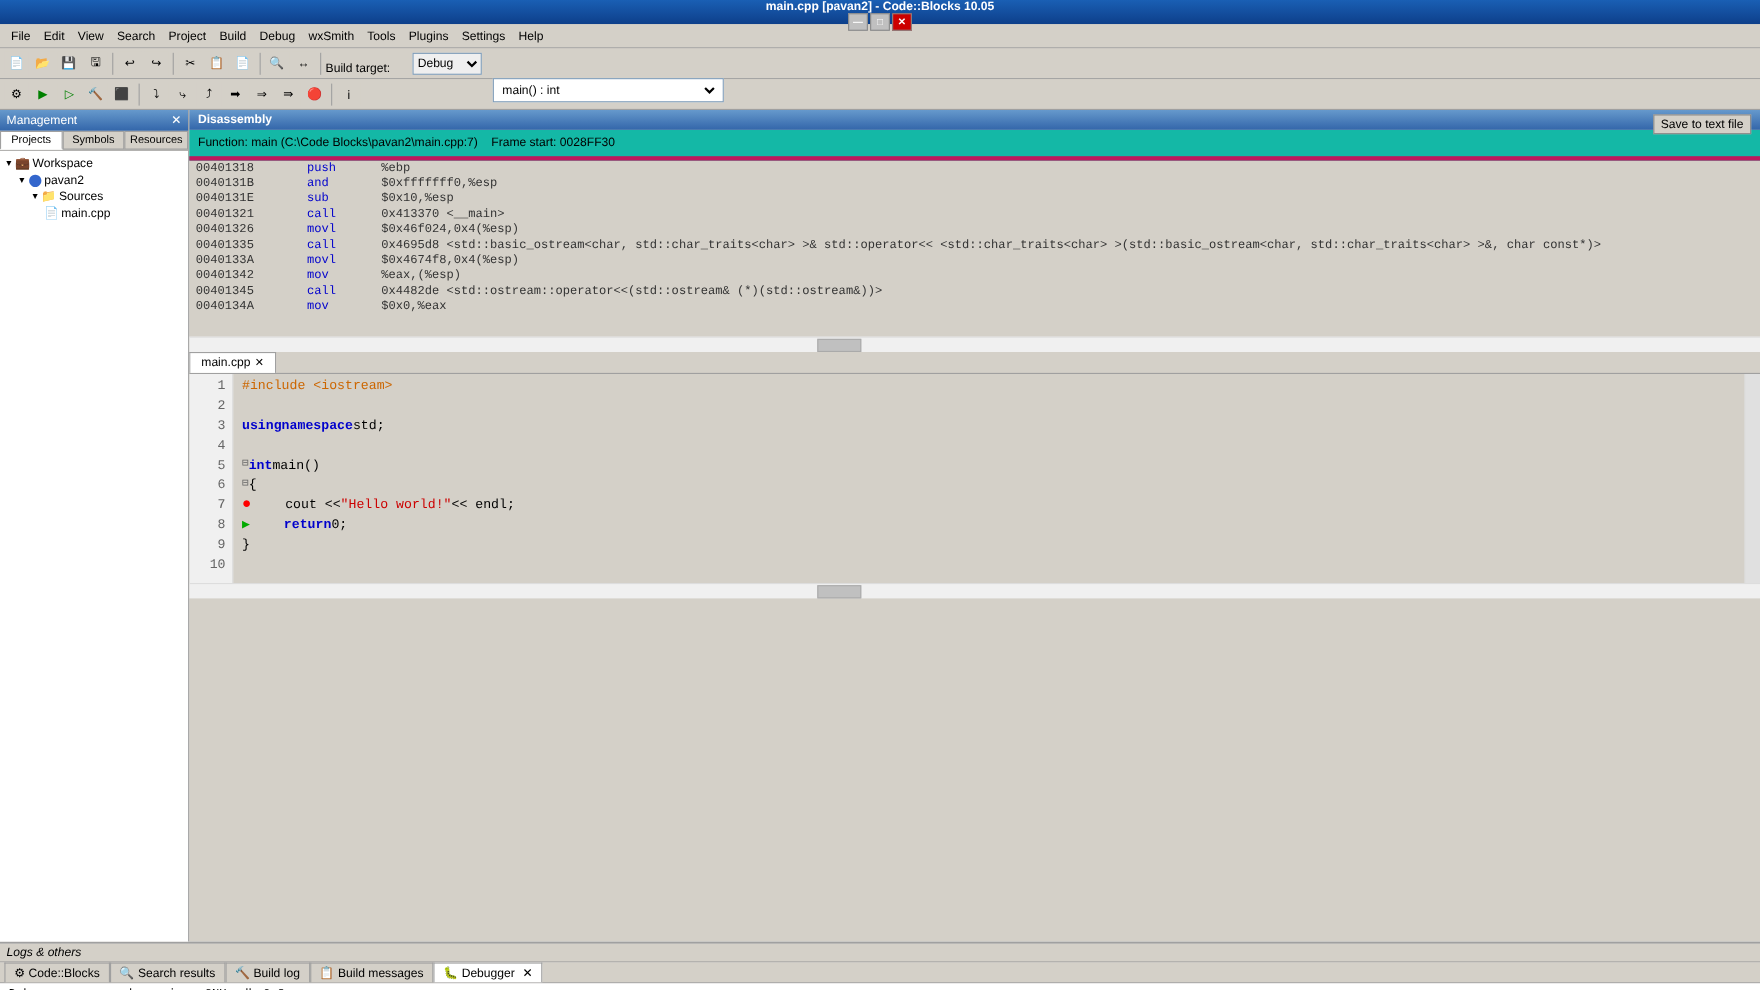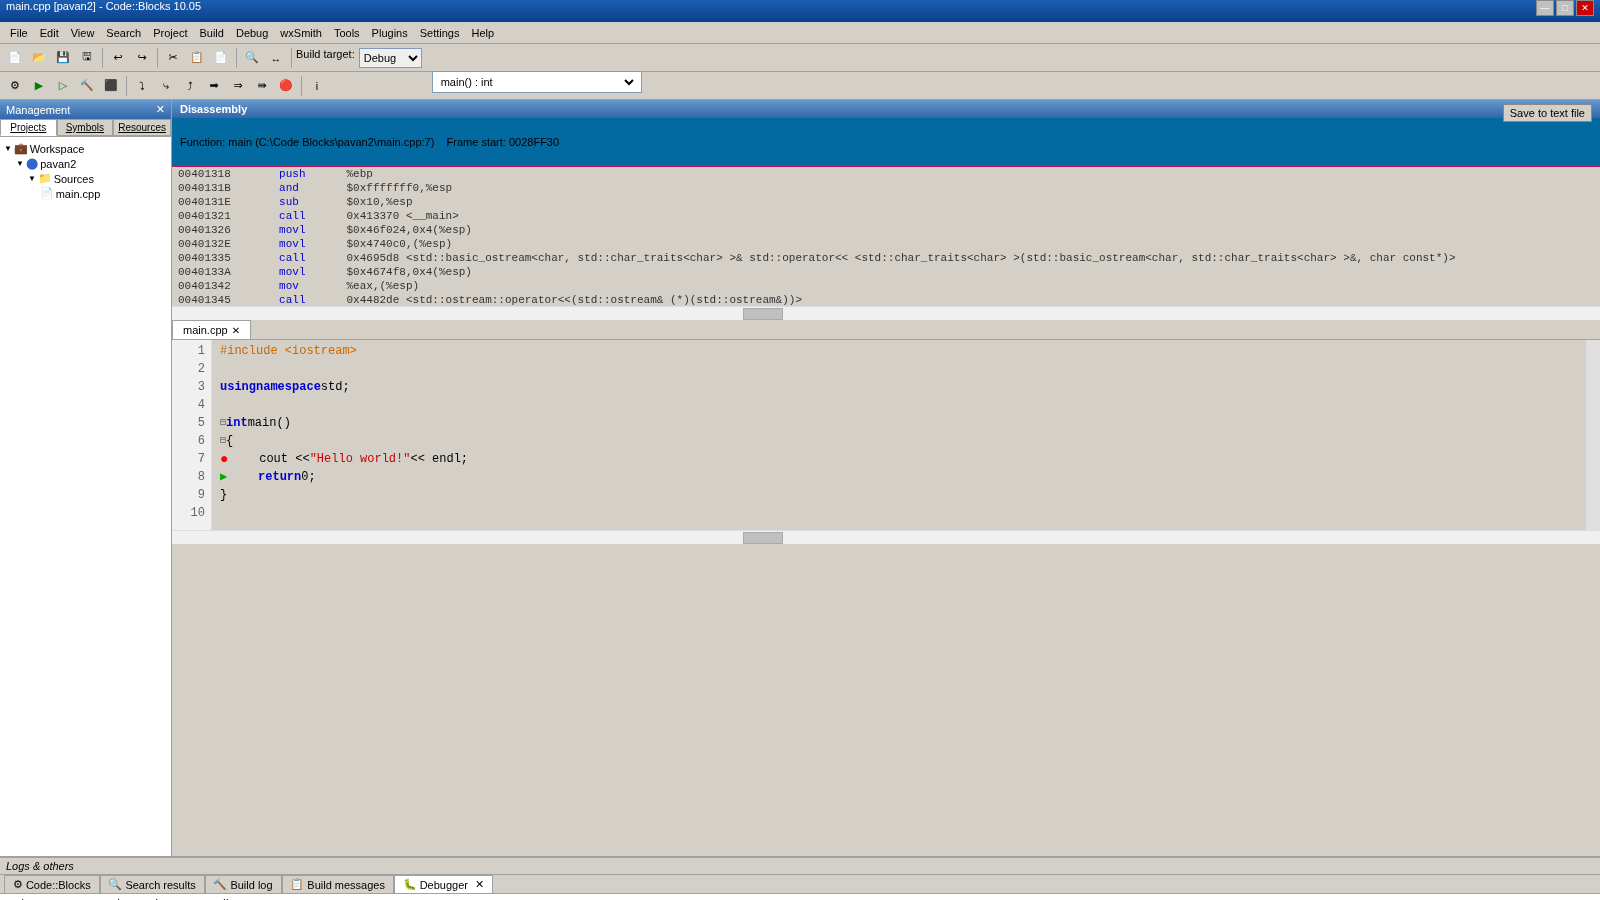--- a/index.html
+++ b/index.html
@@ -4,24 +4,25 @@
   <style>
     * { margin: 0; padding: 0; box-sizing: border-box; }
     body { font-family: 'Segoe UI', Tahoma, sans-serif; font-size: 11px; background: #d4d0c8; width: 1600px; height: 900px; overflow: hidden; }
     
     
     #titlebar {
       background: linear-gradient(to bottom, #1a5fb4, #0d3f8a);
       color: white;
       height: 22px;
       display: flex;
-      align-items: flex-start;
+      align-items: center;
       padding: 0 6px;
       font-size: 11px;
-      font-weight: normal;
+      font-weight: bold;
+      flex-direction: column;
     }
     #titlebar .title { flex: 1; }
     #titlebar .controls { display: flex; gap: 2px; }
     #titlebar .ctrl-btn {
       width: 18px; height: 16px;
       background: #c0c0c0;
       border: 1px solid #888;
       font-size: 9px;
       display: flex; align-items: center; justify-content: center;
       cursor: pointer;
@@ -103,21 +104,20 @@
       padding: 3px 6px;
       font-size: 11px;
       display: flex;
       align-items: center;
       justify-content: space-between;
     }
     .sidebar-tabs {
       display: flex;
       border-bottom: 1px solid #a0a0a0;
       background: #d4d0c8;
-      text-decoration: underline;
     }
     .sidebar-tab {
       flex: 1;
       padding: 2px 4px;
       font-size: 10px;
       text-align: center;
       cursor: pointer;
       border: 1px solid #a0a0a0;
     }
     .sidebar-tab.active { background: white; border-bottom-color: white; }
@@ -128,24 +128,24 @@
     .tree-indent3 { margin-left: 36px; }
     .arrow { font-size: 8px; }
     #disassembly-header {
       background: linear-gradient(to bottom, #6699cc, #3366aa);
       color: white;
       padding: 3px 8px;
       font-size: 11px;
       font-weight: bold;
     }
     #disassembly-info {
-      background: #0369a1;
-      padding: 18px 8px;
-      font-size: 11px;
-      border-bottom: 1px solid #be185d;
+      background: #14b8a6;
+      padding: 6px 8px;
+      font-size: 11px;
+      border-bottom: 4px solid #be185d;
     }
     #disassembly-table {
       flex: 1;
       overflow: auto;
       font-family: 'Courier New', monospace;
       font-size: 11px;
     }
     #disassembly-table table { width: 100%; border-collapse: collapse; }
     #disassembly-table td { padding: 1px 6px; white-space: nowrap; }
     #disassembly-table td:first-child { color: #333; min-width: 90px; margin-top: 35px; }
@@ -335,21 +335,21 @@
   <div class="toolbar-btn" title="Undo">↩</div>
   <div class="toolbar-btn" title="Redo">↪</div>
   <div class="toolbar-sep"></div>
   <div class="toolbar-btn" title="Cut">✂</div>
   <div class="toolbar-btn" title="Copy">📋</div>
   <div class="toolbar-btn" title="Paste">📄</div>
   <div class="toolbar-sep"></div>
   <div class="toolbar-btn" title="Find">🔍</div>
   <div class="toolbar-btn" title="Replace">↔</div>
   <div class="toolbar-sep"></div>
-  <div style="display:flex;align-items:flex-start;gap:4px;">
+  <div style="display:flex;align-items:flex-end;gap:20px;">
     <span style="font-size:11px;">Build target:</span>
     <select style="font-size:11px; border:1px solid #7f9db9; height:20px;">
       <option>Debug</option>
       <option>Release</option>
     </select>
   </div>
   <div style="margin-left:8px;flex:1;display:flex;align-items:center;margin-top:48px;">
     <div class="func-dropdown">
       <select style="border:none;outline:none;font-size:11px;background:transparent;min-width:200px;">
         <option>main() : int</option>
@@ -451,25 +451,20 @@
               </tr>
           <tr>
                 <td>00401321</td>
                 <td>call</td>
                 <td>0x413370 &lt;__main&gt;</td>
               </tr>
           <tr>
                 <td>00401326</td>
                 <td>movl</td>
                 <td>$0x46f024,0x4(%esp)</td>
-              </tr>
-          <tr>
-                <td>0040132E</td>
-                <td>movl</td>
-                <td>$0x4740c0,(%esp)</td>
               </tr>
           <tr>
                 <td>00401335</td>
                 <td>call</td>
                 <td>0x4695d8 &lt;std::basic_ostream&lt;char, std::char_traits&lt;char&gt; &gt;&amp; std::operator&lt;&lt; &lt;std::char_traits&lt;char&gt; &gt;(std::basic_ostream&lt;char, std::char_traits&lt;char&gt; &gt;&amp;, char const*)&gt;</td>
               </tr>
           <tr>
                 <td>0040133A</td>
                 <td>movl</td>
                 <td>$0x4674f8,0x4(%esp)</td>

